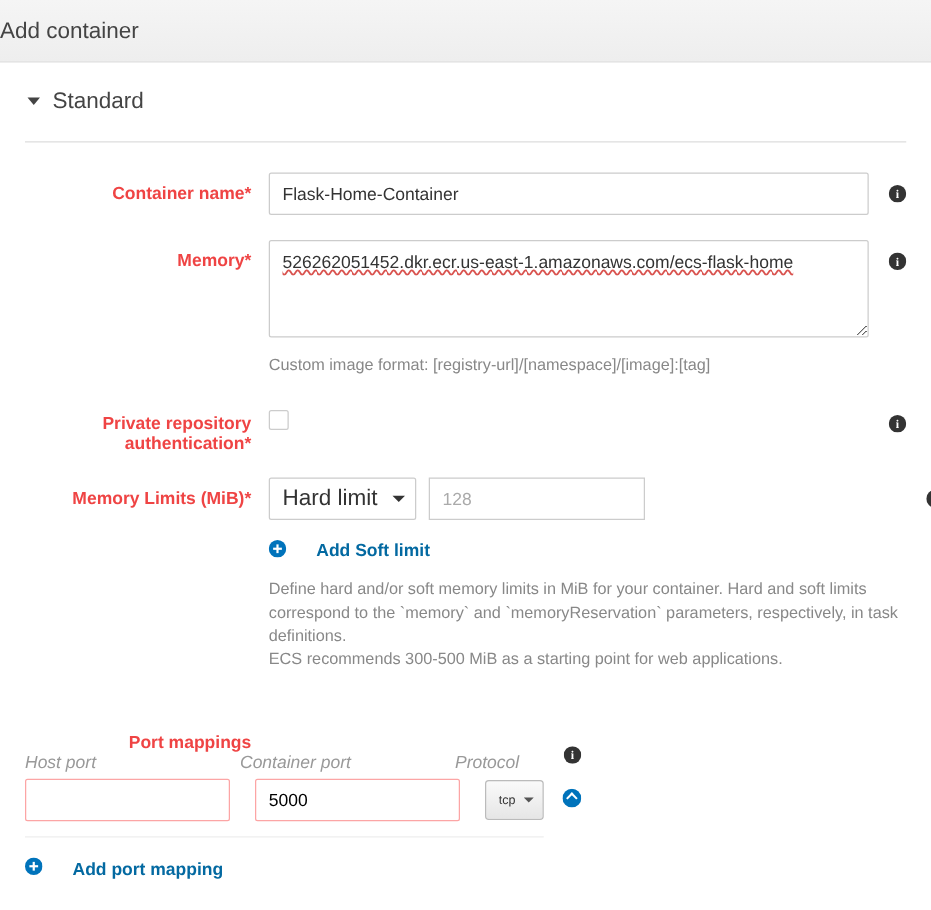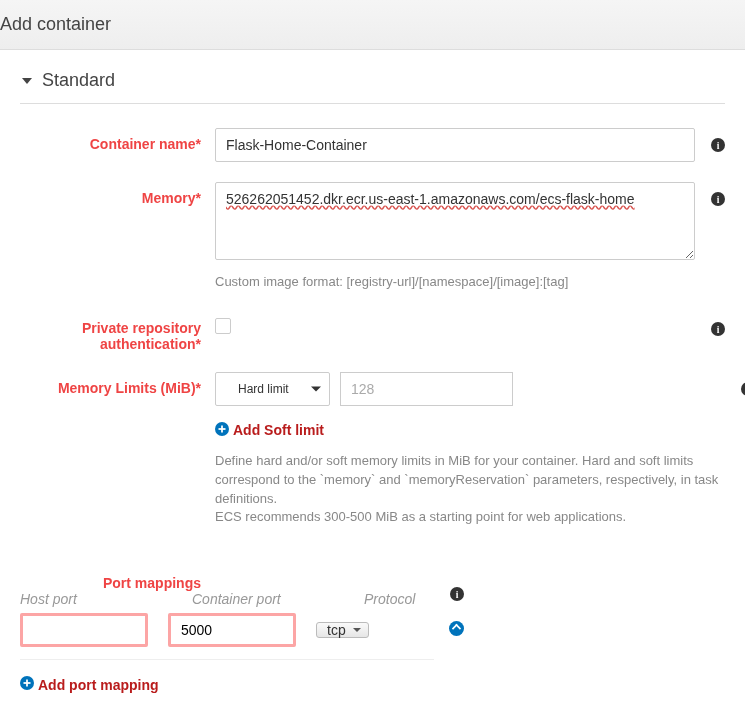--- a/index.html
+++ b/index.html
@@ -17,21 +17,21 @@
       font-size: 18px;
       color: #444;
     }
     .section {
       padding: 20px 20px 0 20px;
     }
     .section-header {
       display: flex;
       align-items: center;
       border-bottom: 1px solid #ddd;
-      padding-bottom: 12px;
+      padding-bottom: 22px;
       margin-bottom: 24px;
     }
     .section-toggle {
       width: 0; height: 0;
       border-left: 5px solid transparent;
       border-right: 5px solid transparent;
       border-top: 6px solid #444;
       margin-right: 10px;
       margin-left: 2px;
     }
@@ -107,22 +107,22 @@
     }
     .mem-row { display: flex; gap: 10px; align-items: center; }
     .select-wrap {
       position: relative;
       display: inline-flex;
       align-items: center;
       border: 1px solid #ccc;
       border-radius: 2px;
       background: #fff;
       height: 34px;
-      padding: 0 30px 0 22px;
-      font-size: 12px;
+      padding: 0 30px 0 10px;
+      font-size: 18px;
       min-width: 115px;
     }
     .select-caret {
       position: absolute;
       right: 8px;
       top: 50%;
       transform: translateY(-50%);
       width: 0; height: 0;
       border-left: 5px solid transparent;
       border-right: 5px solid transparent;
@@ -133,45 +133,45 @@
       height: 34px;
       padding: 0 10px;
       border: 1px solid #ccc;
       border-radius: 0;
       font-size: 14px;
     }
     .mem-input::placeholder { color: #aaa; }
     .link-action {
       display: inline-flex;
       align-items: center;
-      gap: 4px;
-      color: #b91c1c;
+      gap: 24px;
+      color: #0369a1;
       font-size: 14px;
       font-weight: 700;
       margin-top: 16px;
       cursor: pointer;
     }
     .link-action .plus-icon svg { width: 14px; height: 14px; fill: #0073bb; }
     .port-section { margin-top: 40px; flex-direction: column; }
     .port-headers { display: flex; gap: 32px; color: #999; font-style: italic; font-size: 14px; margin-bottom: 6px; }
     .port-h1 { width: 140px; }
     .port-h2 { width: 140px; }
     .port-h3 { width: 70px; }
     .port-inputs-row { display: flex; gap: 20px; align-items: center; border-bottom: 1px solid #eee; padding-bottom: 12px; position: relative; }
-    .port-input { width: 128px; height: 34px; border: 3px solid #fca5a5; border-radius: 2px; padding: 0 10px; font-size: 14px; }
+    .port-input { width: 164px; height: 34px; border: 1px solid #fca5a5; border-radius: 2px; padding: 0 10px; font-size: 14px; }
     .proto-select {
       position: relative;
       display: inline-flex;
       align-items: center;
       background: linear-gradient(#fafafa, #e6e6e6);
       border: 1px solid #bbb;
       border-radius: 3px;
-      height: 16px;
+      height: 32px;
       padding: 0 22px 0 10px;
-      font-size: 14px;
+      font-size: 10px;
       color: #333;
     }
     .proto-caret {
       position: absolute;
       right: 7px; top: 50%; transform: translateY(-50%);
       width: 0; height: 0;
       border-left: 4px solid transparent;
       border-right: 4px solid transparent;
       border-top: 4px solid #555;
     }

